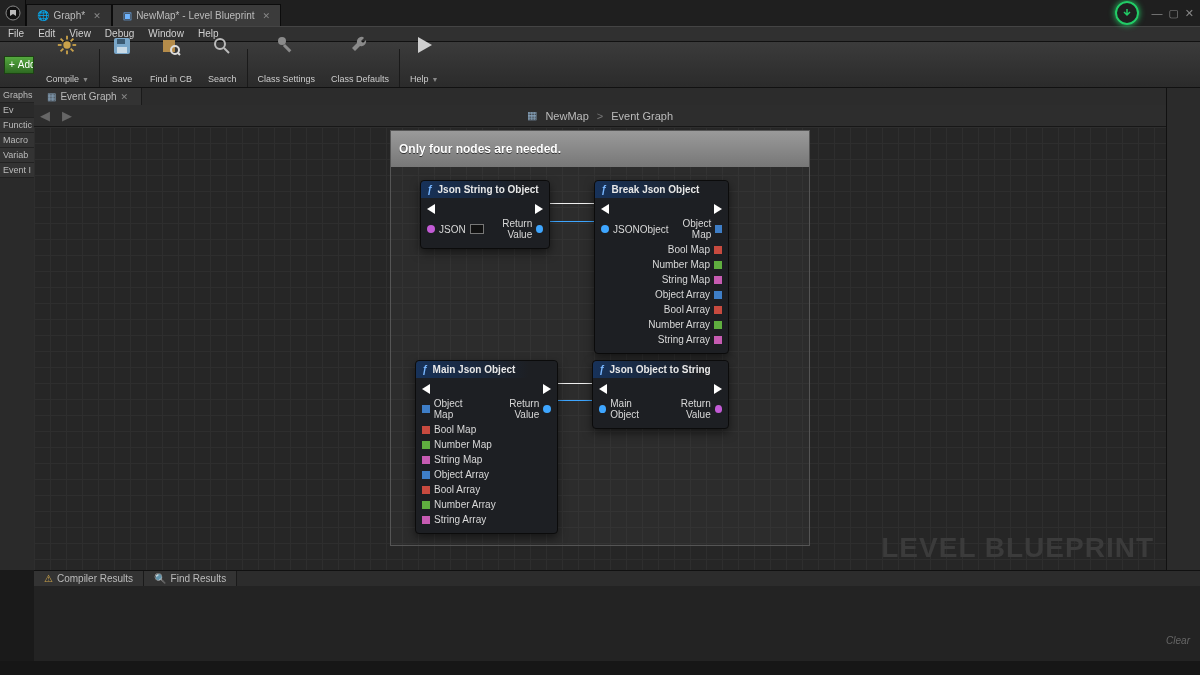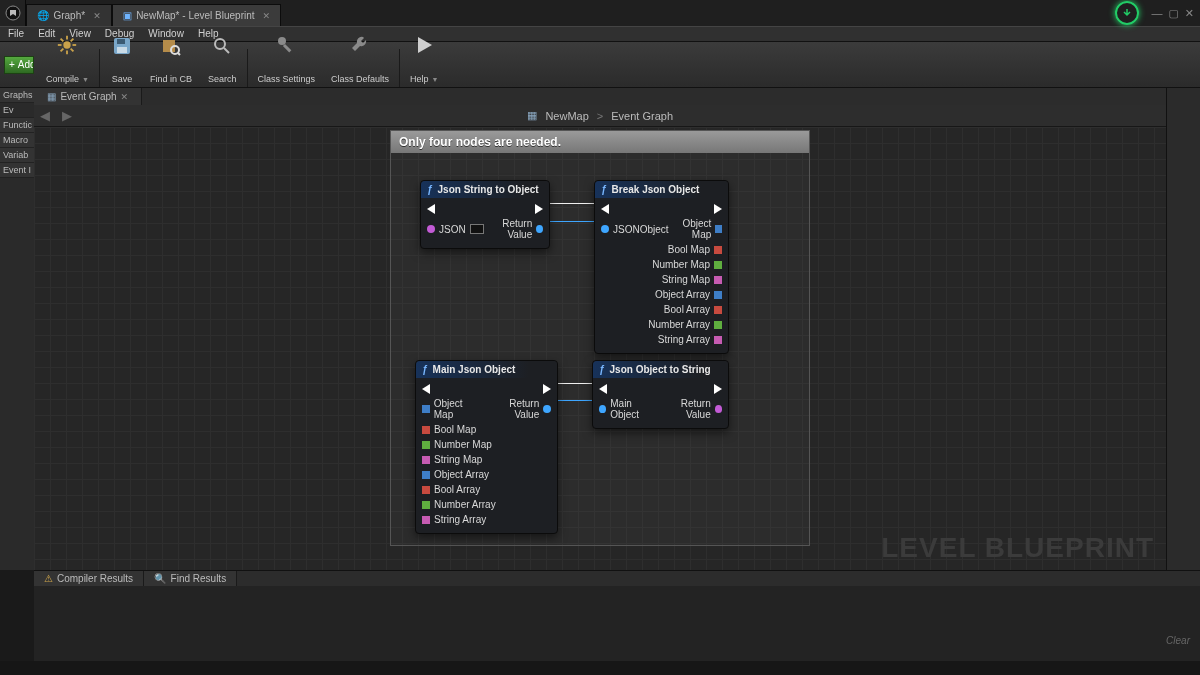--- a/index.html
+++ b/index.html
@@ -51,21 +51,21 @@
     linear-gradient(90deg,#2e2e2e 1px, transparent 1px),
     linear-gradient(#323232 1px, transparent 1px),
     linear-gradient(90deg,#323232 1px, transparent 1px);
   background-size: 16px 16px,16px 16px,128px 128px,128px 128px;
 }
 .watermark { position:absolute; right:12px; bottom:6px; font-size:28px; font-weight:700; color:#3b3b3b; letter-spacing:1px; }
 .promo { position:absolute; left:50px; top:80px; font-size:27px; font-weight:700; color:#fff; }
 
 
 .comment { position:absolute; border:1px solid #555; background:rgba(120,120,120,0.08); }
-.comment .ctitle { background:linear-gradient(#9a9a9a,#777); color:#fff; font-weight:700; font-size:12px; padding:4px 8px; text-shadow:0 1px 0 #333;}
+.comment .ctitle { background:linear-gradient(#9a9a9a,#777); color:#fff; font-weight:700; font-size:12px; padding:11px 8px; text-shadow:0 1px 0 #333;}
 
 
 .node { position:absolute; background:#1d1f23; border:1px solid #0b0b0b; border-radius:4px; box-shadow:0 4px 10px rgba(0,0,0,0.5); }
 .node .nhead { background:linear-gradient(to right,#17325a,#1d1f23 80%); color:#e8e8e8; font-size:10px; font-weight:600; padding:3px 6px; border-radius:4px 4px 0 0; display:flex; align-items:center; gap:5px;}
 .node .nhead .fico { color:#79b7ff; font-style:italic; font-weight:700; font-size:10px;}
 .node .nbody { padding:4px 6px 6px 6px; }
 .row { display:flex; justify-content:space-between; align-items:center; font-size:10px; color:#d8d8d8; padding:2px 0; }
 .pin { display:flex; align-items:center; gap:4px; }
 .pin .p { width:8px; height:8px; border-radius:50%; background:#3ea6ff; }
 .pin .p.exec { width:0;height:0; border-radius:0; border-top:5px solid transparent; border-bottom:5px solid transparent; border-left:8px solid #fff; background:none;}

